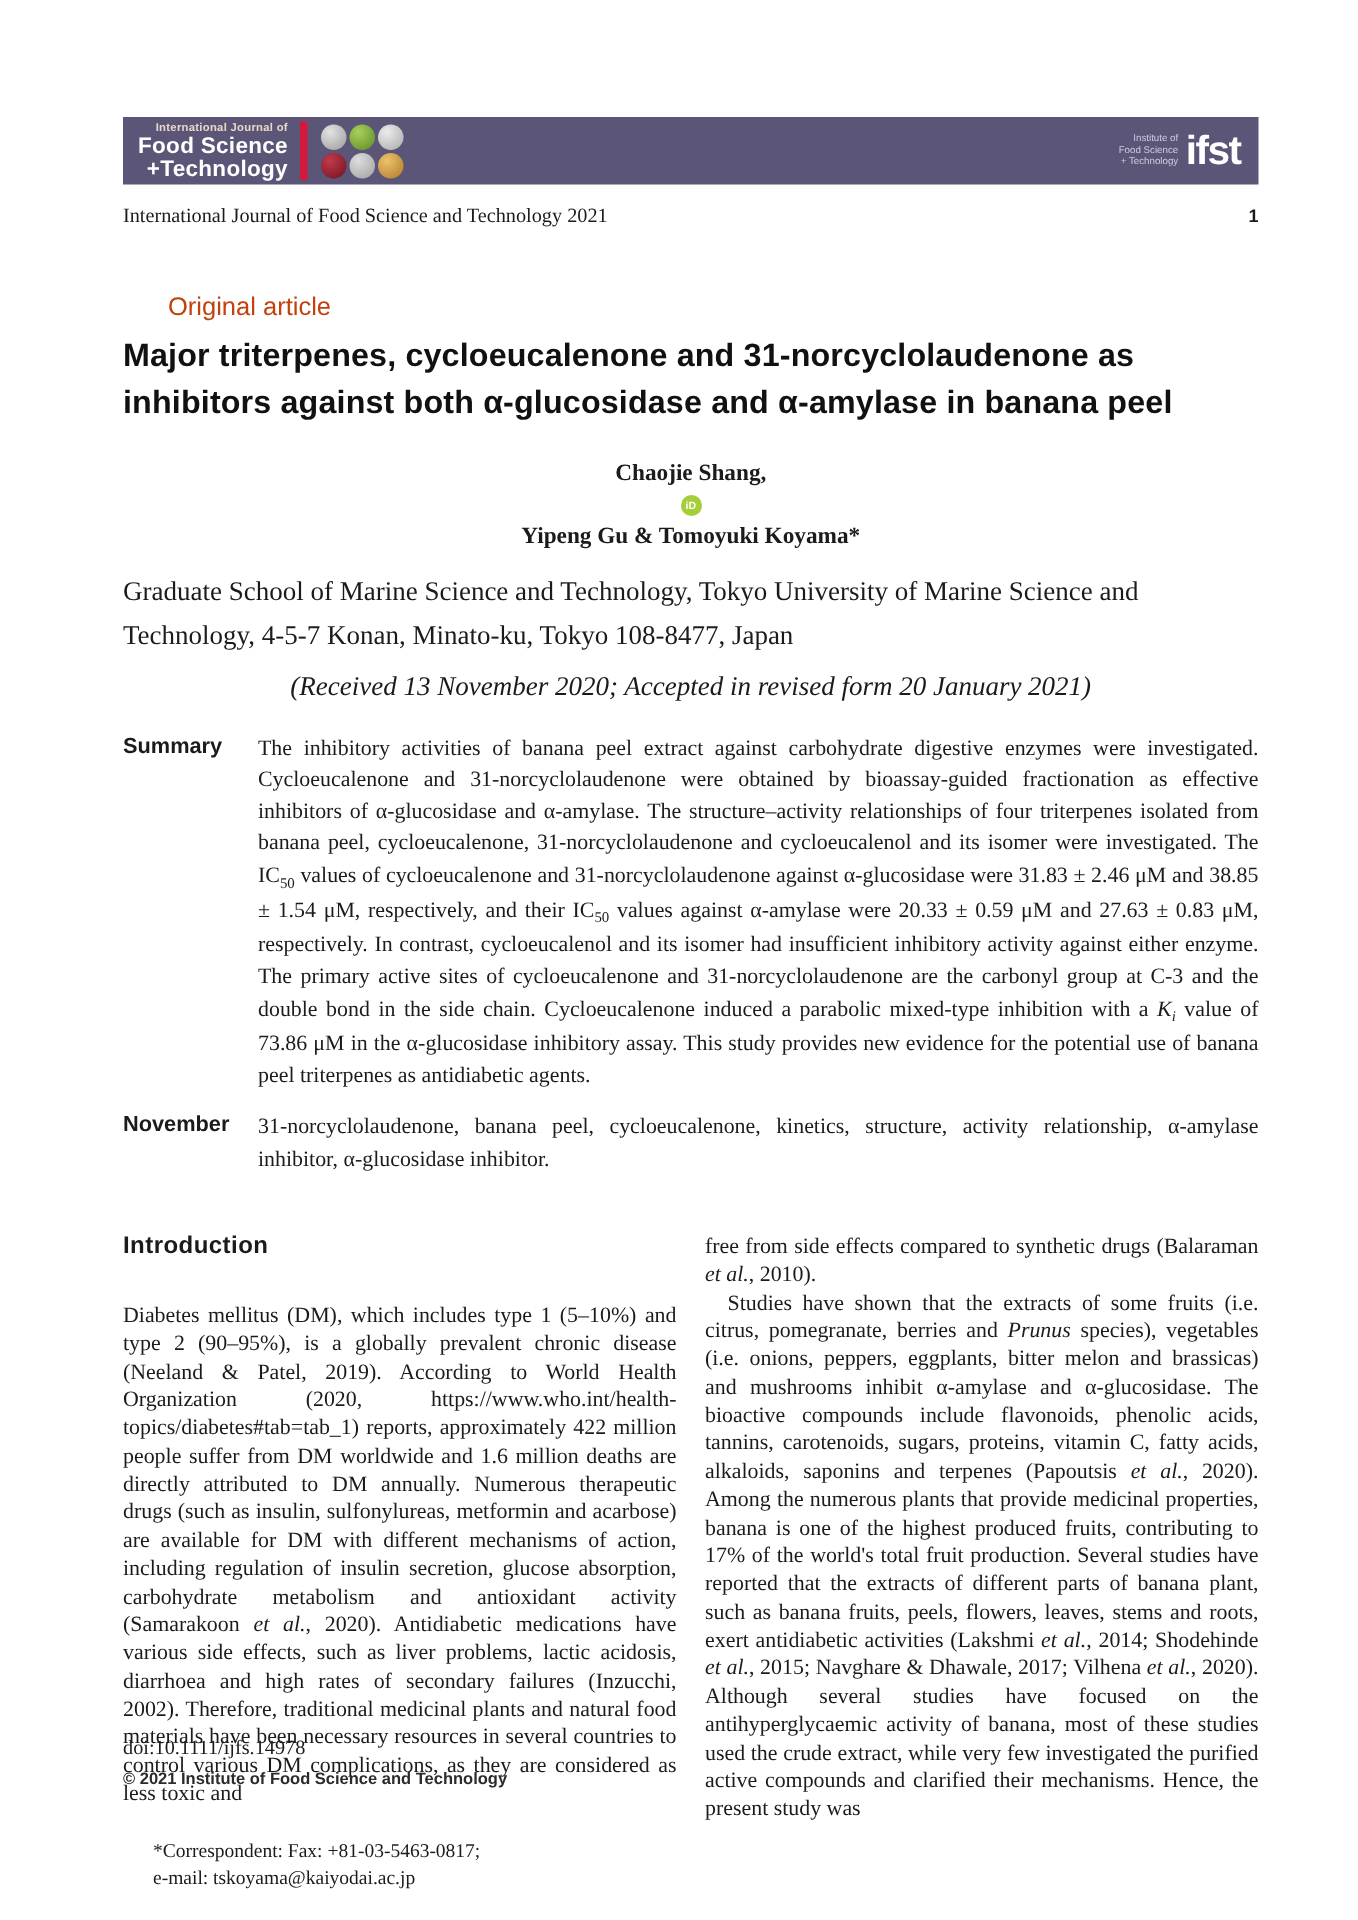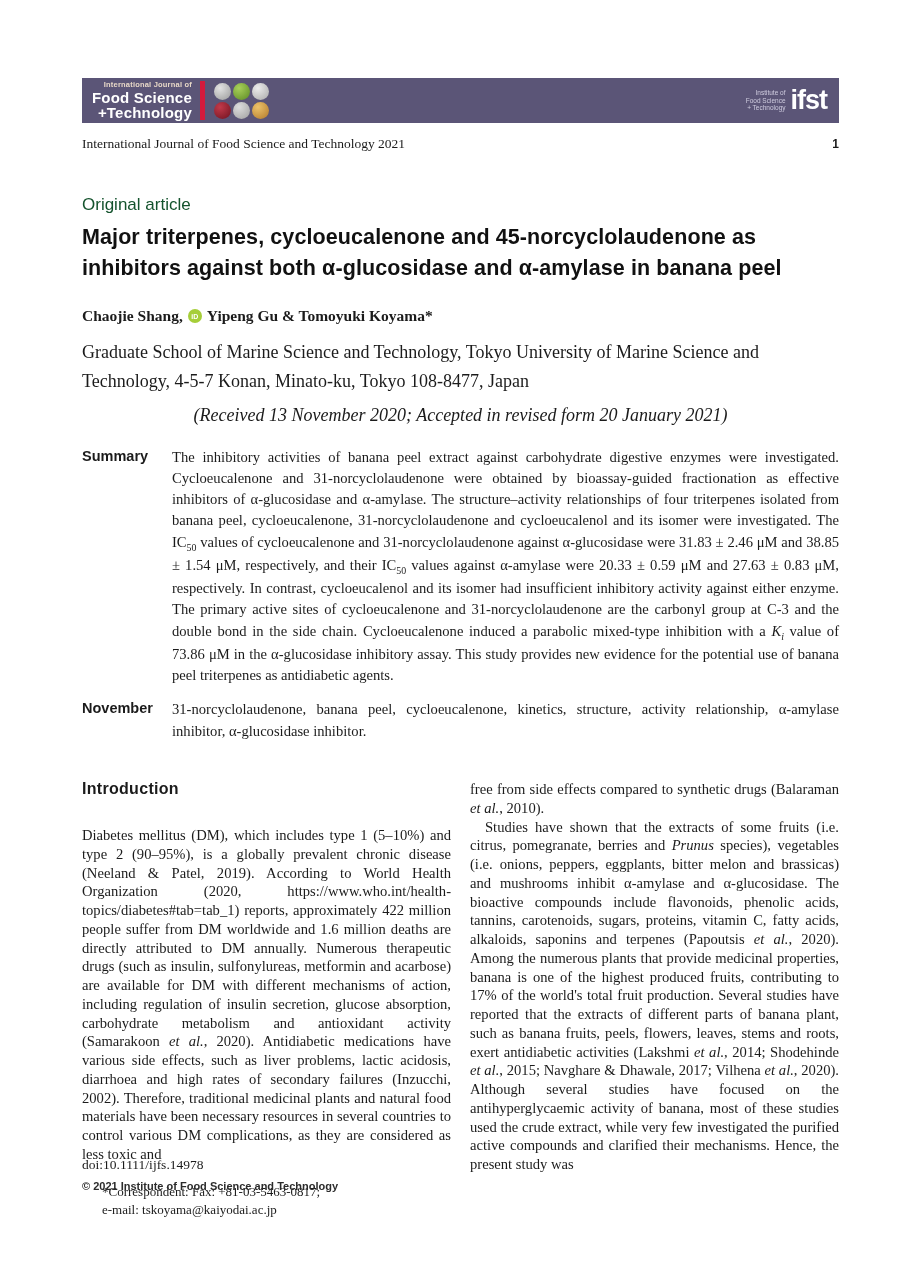--- a/index.html
+++ b/index.html
@@ -36,25 +36,25 @@
   .ifst { margin-left: auto; display: flex; align-items: center; gap: 5px; }
   .ifst-small { font-family: "Liberation Sans", sans-serif; font-size: 6.5px; line-height: 1.2; color: #cfccdf; text-align: right; }
   .ifst-big { font-family: "Liberation Sans", sans-serif; font-size: 27px; font-weight: bold; color: #ffffff; letter-spacing: -1px; line-height: 1; }
 
   
   .journal-row { display: flex; justify-content: space-between; align-items: baseline; margin-top: 13px; }
   .journal-name { font-size: 13.5px; }
   .page-num { font-family: "Liberation Sans", sans-serif; font-size: 12px; font-weight: bold; }
 
   
-  .article-type { margin-top: 43px; font-family: "Liberation Sans", sans-serif; font-size: 17px; color: #14532d; }
+  .article-type { margin-top: 43px; font-family: "Liberation Sans", sans-serif; font-size: 17px; color: #c2410c; margin-left: 30px; }
   .title { margin-top: 7px; font-family: "Liberation Sans", sans-serif; font-size: 21.5px; font-weight: bold; line-height: 1.42; color: #111; max-width: 745px; letter-spacing: .1px; }
 
   
-  .authors { margin-top: 24px; font-size: 15.5px; font-weight: bold; display: flex; align-items: center; gap: 5px; }
+  .authors { margin-top: 24px; font-size: 15.5px; font-weight: bold; display: flex; align-items: center; gap: 5px; flex-direction: column; }
   .orcid {
     width: 14px; height: 14px; border-radius: 50%;
     background: var(--orcid-green, #a6ce39);
     color: #fff; font-family: "Liberation Sans", sans-serif;
     font-size: 7px; font-weight: bold;
     display: inline-flex; align-items: center; justify-content: center;
     flex: none; cursor: pointer;
   }
   .affiliation { margin-top: 13px; font-size: 18px; line-height: 1.6; max-width: 750px; }
   .received { margin-top: 9px; text-align: center; font-style: italic; font-size: 18px; }
@@ -110,21 +110,21 @@
       <div class="ifst-big">ifst</div>
     </div>
   </div>
 
   <div class="journal-row">
     <span class="journal-name">International Journal of Food Science and Technology 2021</span>
     <span class="page-num">1</span>
   </div>
 
   <div class="article-type">Original article</div>
-  <h1 class="title">Major triterpenes, cycloeucalenone and 45-norcyclolaudenone as inhibitors against both α-glucosidase and α-amylase in banana peel</h1>
+  <h1 class="title">Major triterpenes, cycloeucalenone and 31-norcyclolaudenone as inhibitors against both α-glucosidase and α-amylase in banana peel</h1>
 
   <div class="authors">
     <span>Chaojie Shang,</span>
     <span class="orcid">iD</span>
     <span>Yipeng Gu &amp; Tomoyuki Koyama*</span>
   </div>
   <div class="affiliation">Graduate School of Marine Science and Technology, Tokyo University of Marine Science and Technology, 4-5-7 Konan, Minato-ku, Tokyo 108-8477, Japan</div>
   <div class="received">(Received 13 November 2020; Accepted in revised form 20 January 2021)</div>
 
   <div class="labeled">

